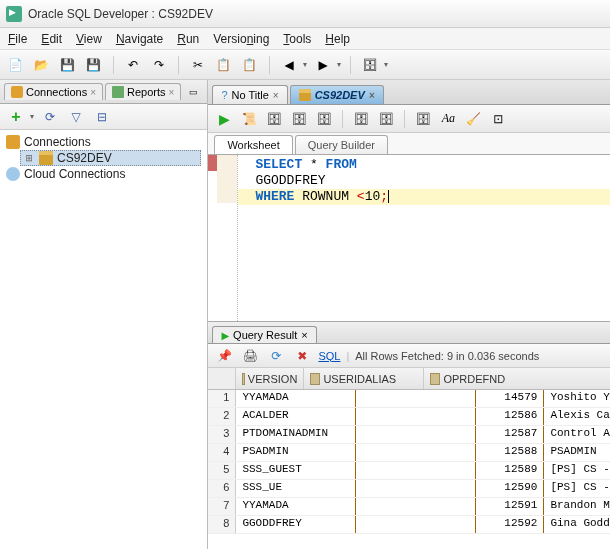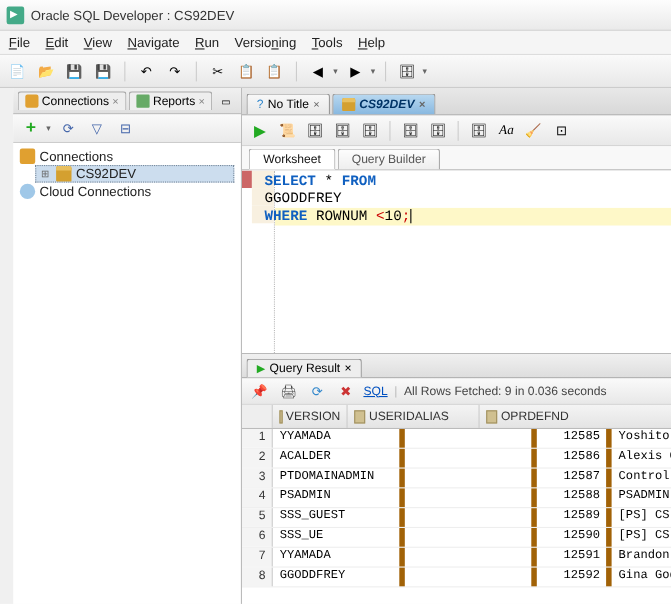--- a/index.html
+++ b/index.html
@@ -12,21 +12,21 @@
 
 .menubar { background: #f5f5f5; height: 22px; display: flex; align-items: center; padding: 0 8px; gap: 14px; border-bottom: 1px solid #ddd; }
 .menubar span { font-size: 12px; color: #222; cursor: default; }
 .menubar span u { text-decoration: underline; }
 
 .toolbar-main { background: linear-gradient(#fafafa,#e8e8e8); height: 30px; display: flex; align-items: center; padding: 0 6px; gap: 6px; border-bottom: 1px solid #ccc; }
 .tbtn { width: 20px; height: 20px; display: inline-flex; align-items:center; justify-content:center; border:1px solid transparent; border-radius:2px; font-size:12px; cursor:pointer; }
 .sep { width:1px; height:18px; background:#ccc; margin:0 3px; }
 .dropdown-arrow { font-size:8px; color:#666; margin-left:-2px; }
 
-.body-area { flex:1; display:flex; overflow:hidden;padding-left:12px; }
+.body-area { flex:1; display:flex; overflow:hidden; }
 .left-panel { width: 251px; background:#fff; border-right:1px solid #bbb; display:flex; flex-direction:column; }
 .panel-tabs { background:linear-gradient(#f0f0f0,#e0e0e0); height:24px; display:flex; align-items:center; padding:0 4px; gap:2px; border-bottom:1px solid #aaa; }
 .ptab { background:#eee; border:1px solid #aaa; border-bottom:none; padding:2px 6px; border-radius:3px 3px 0 0; display:flex; align-items:center; gap:3px; font-size:11px; }
 .ptab .tabicon { width:12px; height:12px; }
 .ptab .x { color:#888; font-size:10px; cursor:pointer; }
 .panel-mini { margin-left:auto; display:flex; gap:4px; }
 .panel-tbar { background:linear-gradient(#fafafa,#eaeaea); height:26px; display:flex; align-items:center; padding:0 6px; gap:6px; border-bottom:1px solid #ccc; }
 .plus { color:#2a2; font-size:16px; font-weight:bold; }
 .tree { padding:4px 6px; font-size:12px; color:#222; }
 .tree-row { display:flex; align-items:center; gap:4px; padding:1px 0; }
@@ -47,21 +47,21 @@
 .runbtn { color:#2a2; font-size:14px; }
 .ws-tabs { height:22px; display:flex; align-items:flex-end; padding:0 6px; border-bottom:1px solid #aaa; background:#f8f8f8; }
 .wstab { padding:3px 12px; border:1px solid #aaa; border-bottom:none; font-size:11px; background:linear-gradient(#fdfdfd,#eee); border-radius:3px 3px 0 0; margin-right:2px; color:#555; }
 .wstab.active { background:#fff; color:#111; }
 .sql-editor { flex:1; background:#fff; position:relative; overflow:hidden; }
 .gutter { position:absolute; left:0; top:0; bottom:0; width:30px; border-right:1px dotted #bbb; background:#fff; }
 .gutter-line { display:flex; }
 .gutter-line .g1 { width:9px; height:16px; background:#fff; }
 .gutter-line .g1.red { background:#cc6666; }
 .gutter-line .g2 { width:21px; height:16px; background:#f8f0e0; }
-.sql-text { position:absolute; left:20px; top:2px; font-family:"Courier New",monospace; font-size:13px; line-height:16px; }
+.sql-text { position:absolute; left:47px; top:2px; font-family:"Courier New",monospace; font-size:13px; line-height:16px; }
 .kw { color:#1060c0; font-weight:bold; }
 .op { color:#c00; }
 .current-line-hl { position:absolute; left:30px; right:0; top:34px; height:16px; background:#fef8c8; }
 .results { height:228px; display:flex; flex-direction:column; border-top:1px solid #aaa; }
 .result-tabhdr { background:linear-gradient(#f0f0f0,#dedede); height:22px; display:flex; align-items:flex-end; padding:0 4px; border-bottom:1px solid #999; }
 .rtab { background:#eee; border:1px solid #999; border-bottom:none; padding:2px 8px; border-radius:3px 3px 0 0; display:flex; align-items:center; gap:4px; font-size:11px; }
 .rtab .runic { color:#2a2; font-size:10px; }
 .result-tbar { background:linear-gradient(#fafafa,#e8e8e8); height:24px; display:flex; align-items:center; padding:0 6px; gap:6px; border-bottom:1px solid #ccc; font-size:11px; color:#444; }
 .pin { color:#c33; }
 .sql-link { color:#0050c0; text-decoration:underline; }
@@ -69,21 +69,21 @@
 .result-grid { flex:1; overflow:hidden; font-size:11px; }
 .grid-hdr { display:flex; background:linear-gradient(#f4f4f4,#e4e4e4); border-bottom:1px solid #bbb; height:22px; }
 .gh { border-right:1px solid #ccc; padding:3px 6px; display:flex; align-items:center; gap:3px; color:#333; }
 .gh .colicon { width:10px; height:12px; background:#d0c090; border:1px solid #a09060; display:inline-block; }
 .gh0 { width:28px; background:#eee; }
 .gh1 { width:120px; }
 .gh2 { width:120px; }
 .gh3 { width:68px; justify-content:flex-end; }
 .gh4 { flex:1; }
 .grid-row { display:flex; height:18px; border-bottom:1px solid #eee; }
-.gc { border-right:5px solid #a16207; padding:1px 6px; white-space:nowrap; overflow:hidden; }
+.gc { border-right:1px solid #a16207; padding:1px 6px; white-space:nowrap; overflow:hidden; }
 .gc0 { width:28px; text-align:right; background:#f4f4f4; border-right:1px solid #ccc; color:#333; }
 .gc1 { width:120px; font-family:"Courier New",monospace; }
 .gc2 { width:120px; }
 .gc3 { width:68px; text-align:right; font-family:"Courier New",monospace; }
 .gc4 { flex:1; font-family:"Courier New",monospace; }
 </style>
 </head>
 <body>
 
 <div class="titlebar">
@@ -251,21 +251,21 @@
           <div class="gh gh4">
               <span class="colicon"></span>
               <span>OPRDEFND</span>
             </div>
         </div>
         <div id="grid-body">
             <div class="grid-row">
               <div class="gc gc0">1</div>
               <div class="gc gc1">YYAMADA</div>
               <div class="gc gc2"></div>
-              <div class="gc gc3">12585</div>
+              <div class="gc gc3">14579</div>
               <div class="gc gc4">Yoshito Yar</div>
             </div>
             <div class="grid-row">
               <div class="gc gc0">2</div>
               <div class="gc gc1">ACALDER</div>
               <div class="gc gc2"></div>
               <div class="gc gc3">12586</div>
               <div class="gc gc4">Alexis Cald</div>
             </div>
             <div class="grid-row">

